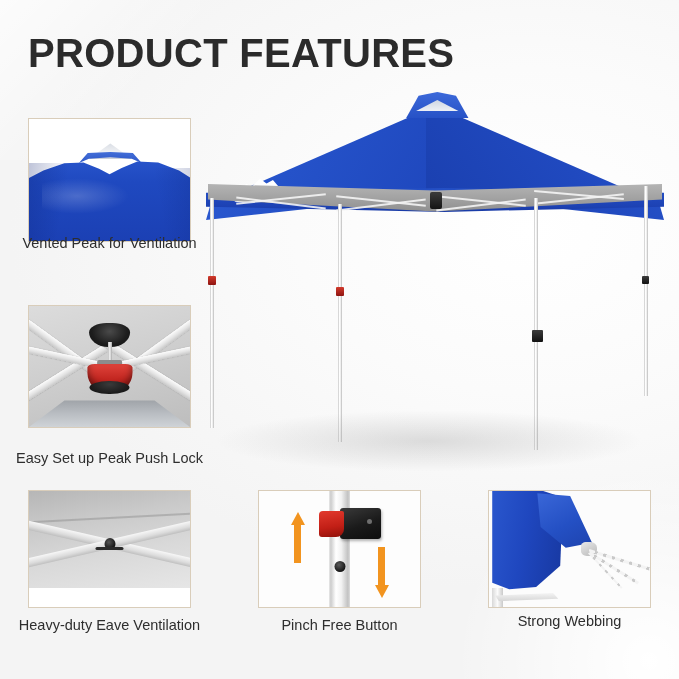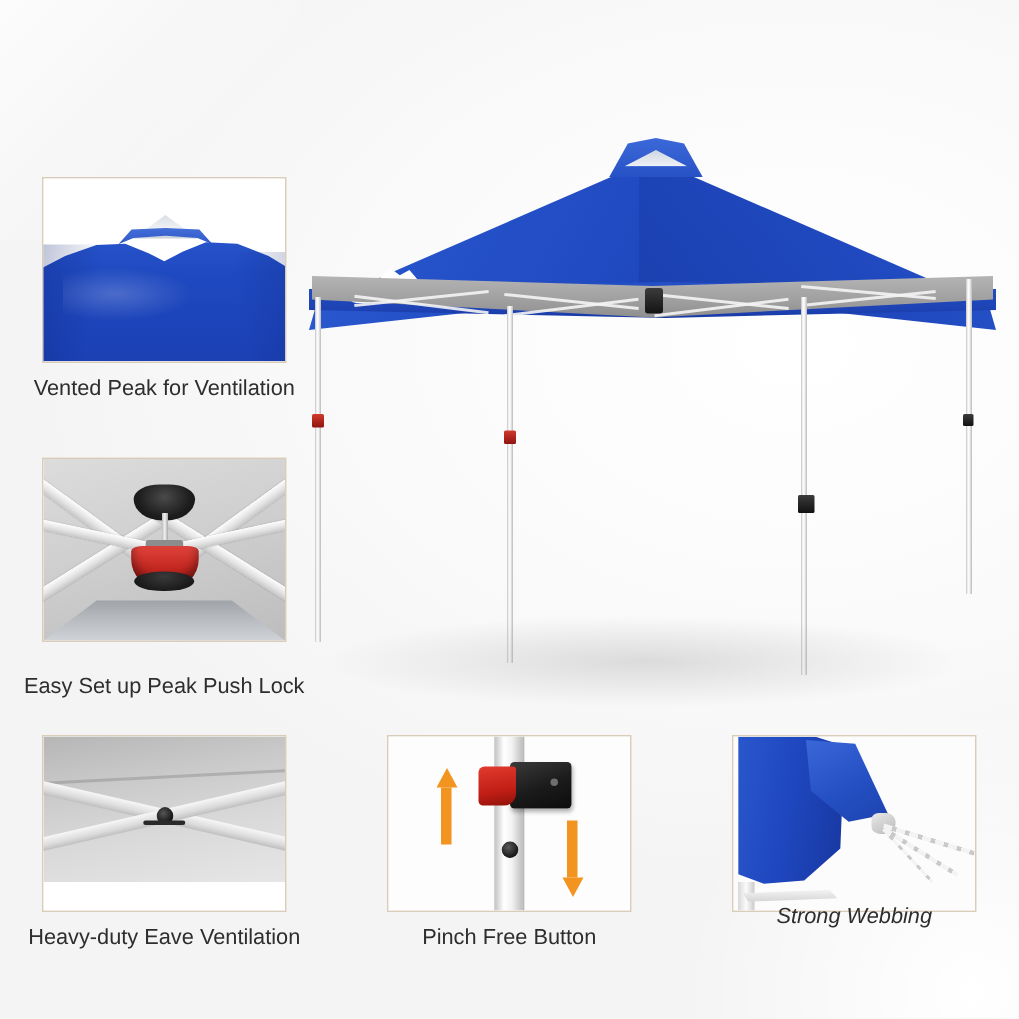--- a/index.html
+++ b/index.html
@@ -36,37 +36,37 @@
     overflow:hidden;
   }
   .card .caption{
     position:absolute; left:-14px; width:calc(100% + 28px);
     text-align:center; color:#2e2e2e; font-size:14.5px; line-height:1.32;
   }
 
   
   #card-vent   { left:28px; top:118px;  width:163px; }
   #card-vent   .frame{ height:124px; }
-  #card-vent   .caption{ top:132px; }
+  #card-vent   .caption{ top:116px; }
 
   #card-push   { left:28px; top:305px;  width:163px; }
   #card-push   .frame{ height:123px; }
   #card-push   .caption{ top:144px; }
 
   #card-eave   { left:28px; top:490px;  width:163px; }
   #card-eave   .frame{ height:118px; }
   #card-eave   .caption{ top:126px; }
 
   #card-pinch  { left:258px; top:490px; width:163px; }
   #card-pinch  .frame{ height:118px; }
   #card-pinch  .caption{ top:126px; }
 
   #card-web    { left:488px; top:490px; width:163px; }
   #card-web    .frame{ height:118px; }
-  #card-web    .caption{ top:112px;font-style:italic; }
+  #card-web    .caption{ top:122px; }
 
   
   .ph-vent{position:absolute;inset:0;background:#fff;}
   .ph-vent .sheet{
     position:absolute;left:-4%;right:-4%;bottom:0;height:74%;
     background:linear-gradient(180deg,#2a58ce 0%,#1f49c0 35%,#1b40b4 100%);
     clip-path:polygon(0% 34%, 12% 22%, 24% 14%, 35% 13%, 44% 20%, 50% 26%,
                       57% 19%, 66% 12%, 78% 13%, 90% 22%, 100% 34%,
                       100% 100%, 0% 100%);
   }
@@ -325,20 +325,21 @@
   }
 </style>
 </head>
 <body>
 
 <div class="page">
 
   <div class="bg-wash-tl"></div>
   <div class="bg-wash-br"></div>
 
+  <div class="title">PRODUCT FEATURES</div>
 
   <div class="hero">
 
     <div class="canopy">
       <div class="roof-l"></div>
       <div class="roof-r"></div>
       <div class="peak-vent"></div>
       <div class="peak-slot"></div>
       <div class="valance"></div>
 

